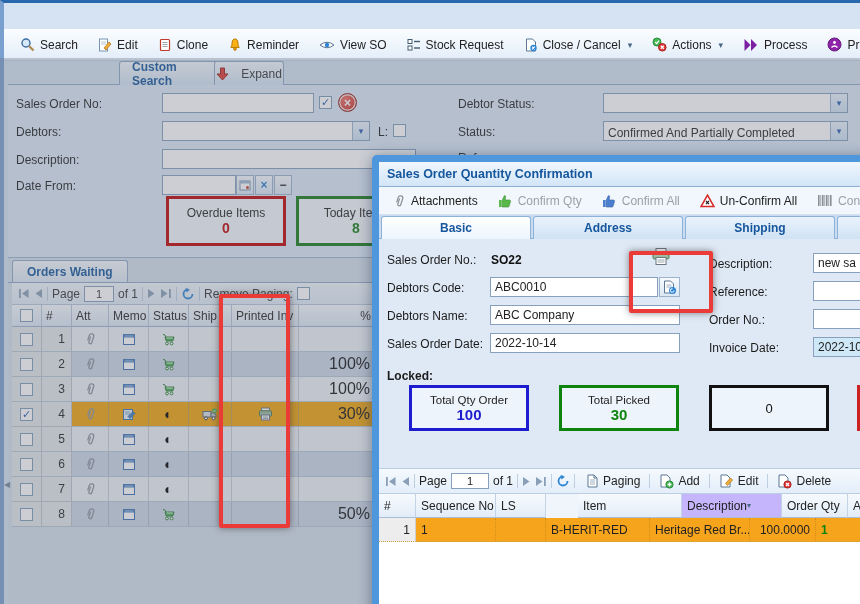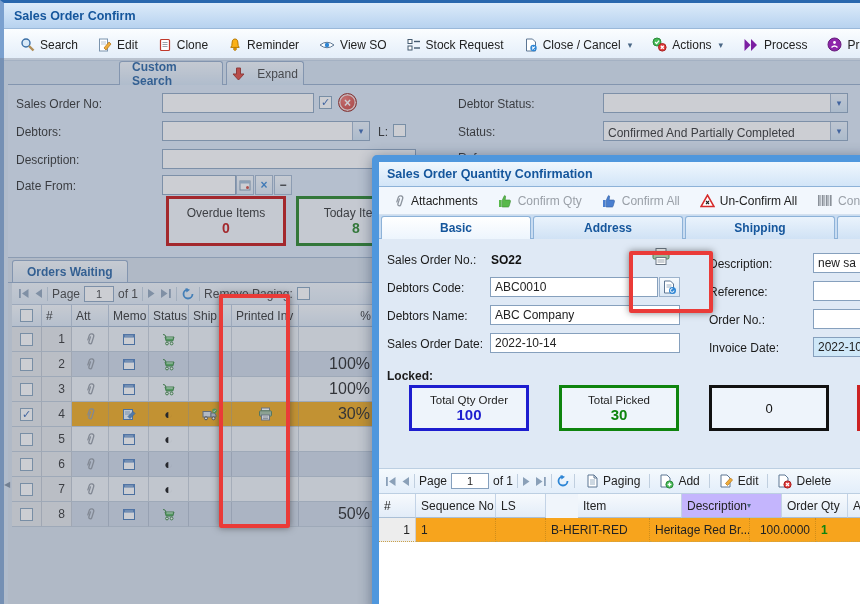--- a/index.html
+++ b/index.html
@@ -114,23 +114,20 @@
   
   .ann { position:absolute; border:4px solid #ea3b38; border-radius:2px; z-index:30; box-shadow:0 0 7px rgba(40,40,40,.55); }
   .ann1 { left:219px; top:294px; width:71px; height:234px; }
   .ann2 { left:629px; top:251px; width:84px; height:62px; }
 </style>
 </head>
 <body>
 
 <div class="win">
 
-  <div class="titlebar">
-    <span class="t">Sales Order Confirm</span>
-  </div>
 
   <div class="toolbar" id="main-toolbar">
       <div class="titem">
         <span class="icn">
           <svg width="15" height="15">
             <circle cx="6" cy="6" r="4" fill="#d8e9f8" stroke="#3a6ea5" stroke-width="1.4"></circle>
             <line x1="9" y1="9" x2="13.5" y2="13.5" stroke="#b08d57" stroke-width="2.4"></line>
           </svg>
         </span>
         <span>Search</span>
@@ -236,21 +233,21 @@
           </svg>
         </span>
         <span>Print/Export</span>
       </div>
     </div>
 
   <div class="tabstrip">
     <div class="stab" style="left:111px; width:104px;">
       <span>Custom Search</span>
     </div>
-    <div class="stab plain" style="left:218px; width:78px;gap:12px;">
+    <div class="stab plain" style="left:206px; width:70px;gap:12px;">
       <span class="icn">
           <svg width="13" height="14">
             <path d="M4.5 1 H8.5 V7 H12 L6.5 13 L1 7 H4.5 Z" fill="#e03a2f" stroke="#9e1f16"></path>
           </svg>
         </span>
       <span>Expand</span>
     </div>
   </div>
 
   <div class="filterpanel">

